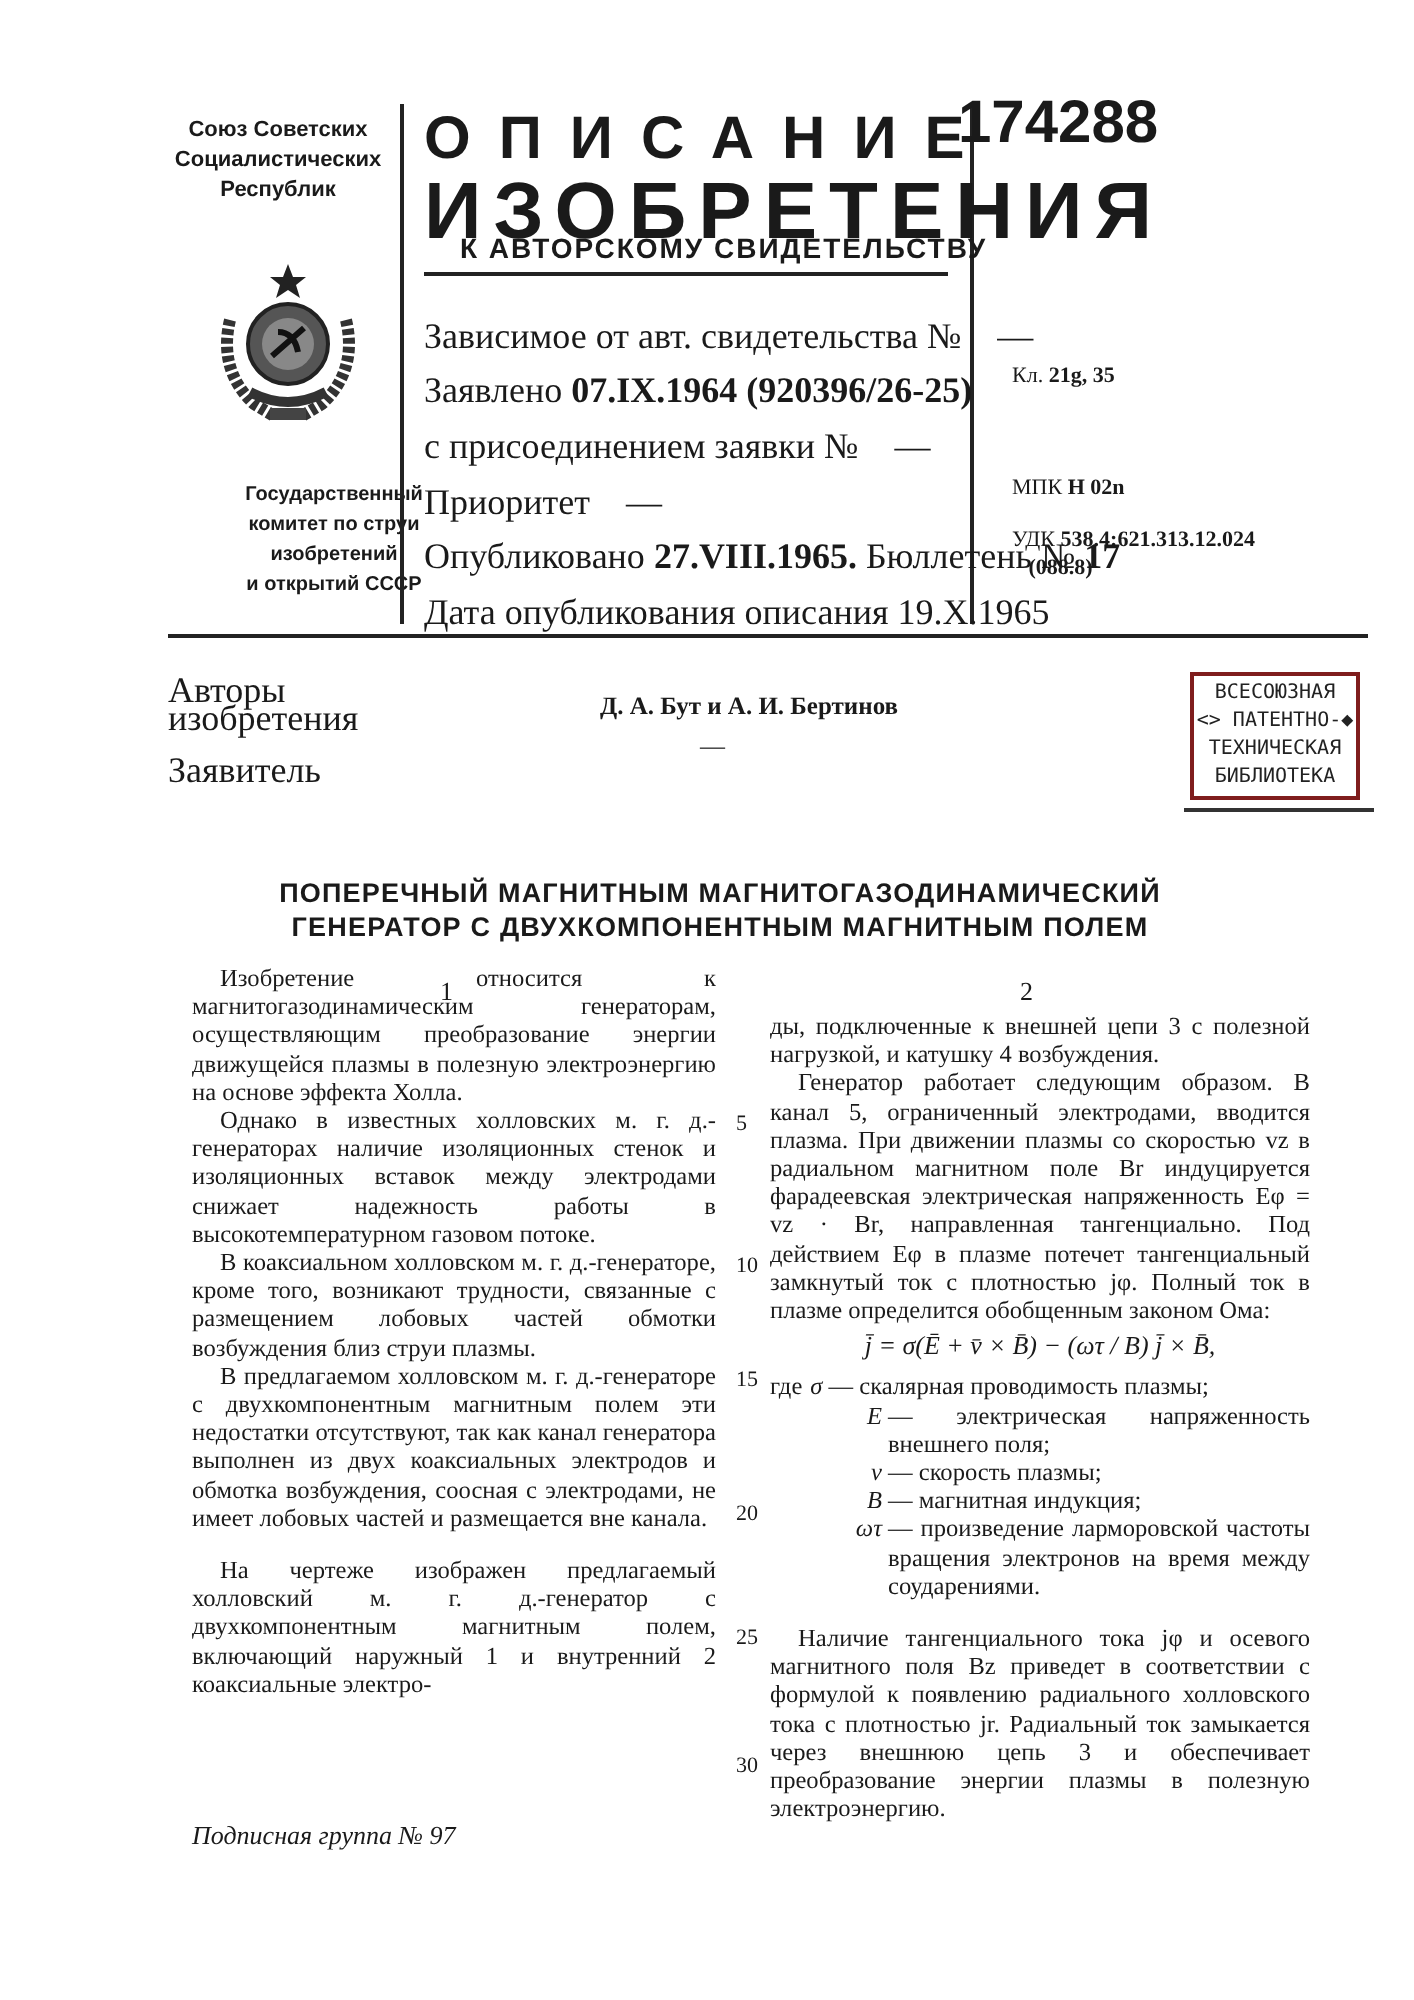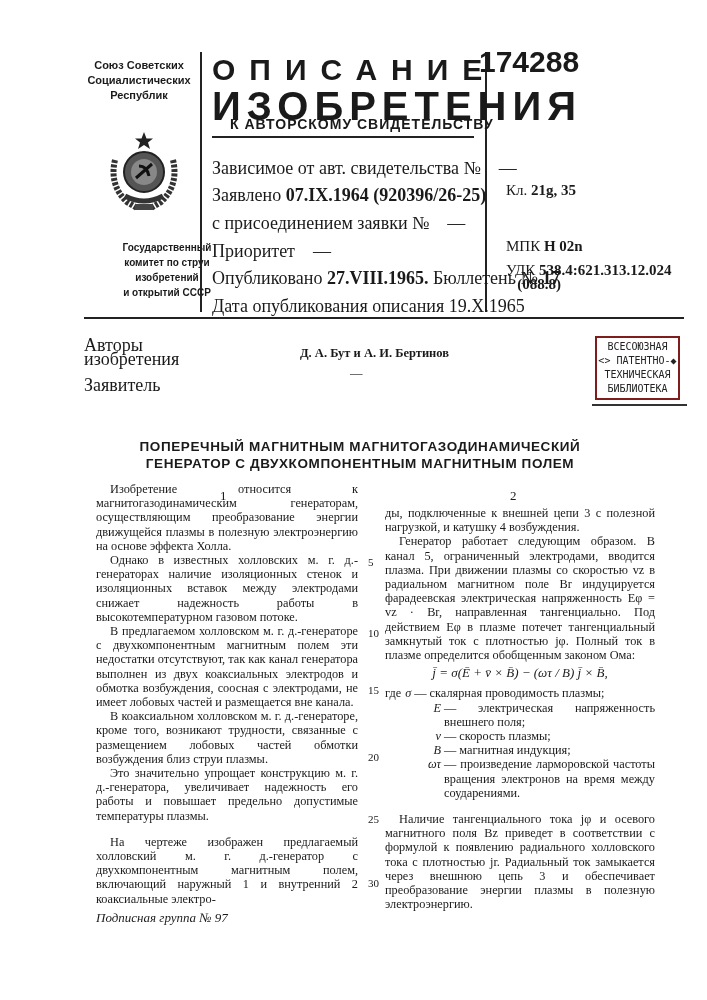--- a/index.html
+++ b/index.html
@@ -24,21 +24,21 @@
   #subtitle { left:230px; top:116px; font-size:14px; font-weight:bold; letter-spacing:1px; }
   #title-rule { left:212px; top:136px; width:262px; height:2px; background:#222; }
 
   #patno { left:479px; top:45px; font-size:30px; font-weight:bold; letter-spacing:0px; }
 
   
   .meta { font-size:18px; left:212px; white-space:nowrap; }
   .meta b { font-weight:bold; }
   #m1 { top:158px; } #m2 { top:185px; } #m3 { top:213px; } #m4 { top:241px; } #m5 { top:268px; } #m6 { top:296px; }
 
-  .rmeta { font-size:15px; left:506px; white-space:nowrap; }
+  .rmeta { font-size:11px; left:506px; white-space:nowrap; }
   #kl { top:182px; } #mpk { top:238px; } #udk { top:263px; line-height:14px; }
 
   #hrule { left:84px; top:317px; width:600px; height:2px; background:#222; }
 
   
   .small { font-size:18px; line-height:14px; }
   #authors-label { left:84px; top:338px; }
   #authors { left:300px; top:346px; font-size:12.5px; font-weight:bold; }
   #applicant-label { left:84px; top:378px; }
   #applicant { left:350px; top:366px; font-size:12.5px; }
@@ -170,23 +170,22 @@
   <div>ПОПЕРЕЧНЫЙ МАГНИТНЫМ МАГНИТОГАЗОДИНАМИЧЕСКИЙ</div>
   <div>ГЕНЕРАТОР С ДВУХКОМПОНЕНТНЫМ МАГНИТНЫМ ПОЛЕМ</div>
 </div>
 
 <div id="col1num" class="abs colnum serif">1</div>
 <div id="col2num" class="abs colnum serif">2</div>
 
 <div id="col1" class="abs col serif">
   <p>Изобретение относится к магнитогазодинамическим генераторам, осуществляющим преобразование энергии движущейся плазмы в полезную электроэнергию на основе эффекта Холла.</p>
   <p>Однако в известных холловских м. г. д.-генераторах наличие изоляционных стенок и изоляционных вставок между электродами снижает надежность работы в высокотемпературном газовом потоке.</p>
+  <p>В коаксиальном холловском м. г. д.-генераторе, кроме того, возникают трудности, связанные с размещением лобовых частей обмотки возбуждения близ струи плазмы.</p>
   <p>В предлагаемом холловском м. г. д.-генераторе с двухкомпонентным магнитным полем эти недостатки отсутствуют, так как канал генератора выполнен из двух коаксиальных электродов и обмотка возбуждения, соосная с электродами, не имеет лобовых частей и размещается вне канала.</p>
-  <p>В коаксиальном холловском м. г. д.-генераторе, кроме того, возникают трудности, связанные с размещением лобовых частей обмотки возбуждения близ струи плазмы.</p>
-  <p>Это значительно упрощает конструкцию м. г. д.-генератора, увеличивает надежность его работы и повышает предельно допустимые температуры плазмы.</p>
   <p class="gap">На чертеже изображен предлагаемый холловский м. г. д.-генератор с двухкомпонентным магнитным полем, включающий наружный 1 и внутренний 2 коаксиальные электро-</p>
 </div>
 
 <div class="abs lnum serif" style="top:556px">5</div>
 <div class="abs lnum serif" style="top:627px">10</div>
 <div class="abs lnum serif" style="top:684px">15</div>
 <div class="abs lnum serif" style="top:751px">20</div>
 <div class="abs lnum serif" style="top:813px">25</div>
 <div class="abs lnum serif" style="top:877px">30</div>
 

